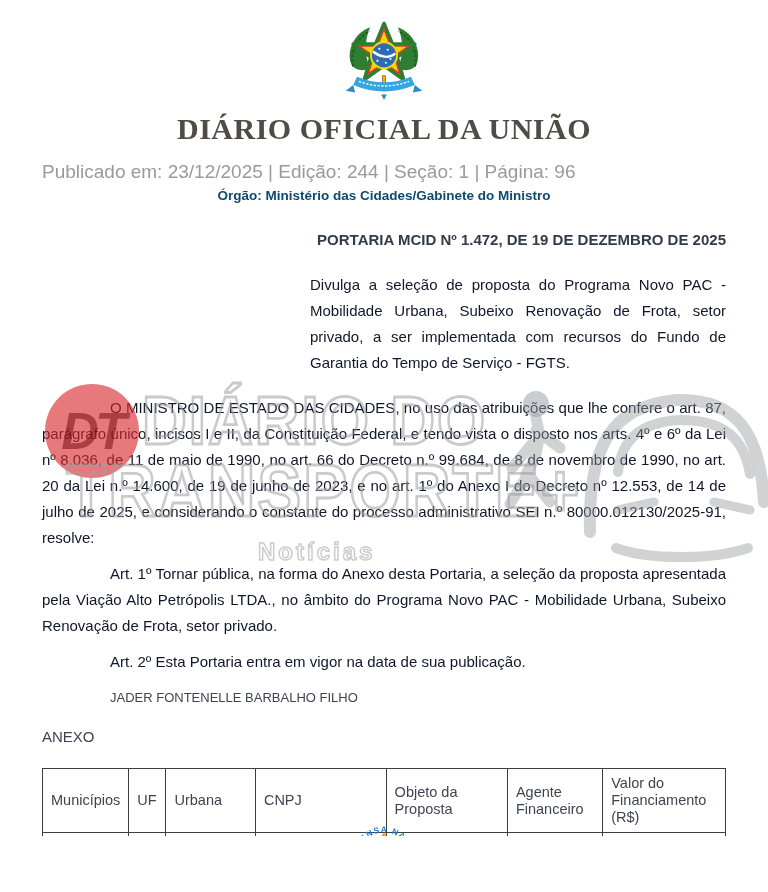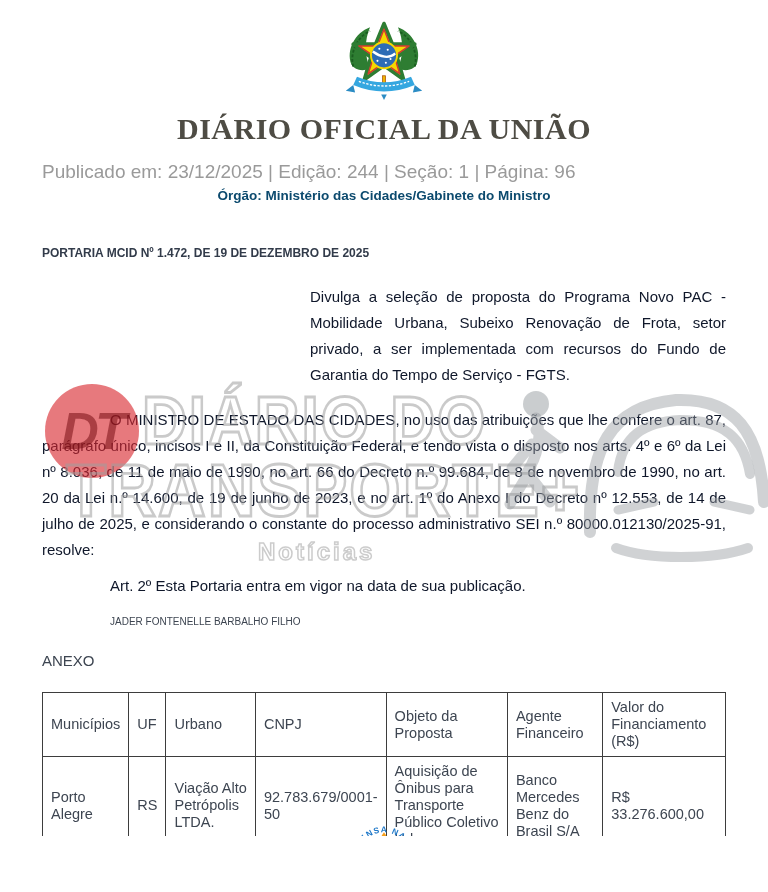--- a/index.html
+++ b/index.html
@@ -18,30 +18,30 @@
     margin-top:8px; text-align:center;
     font-family:"Liberation Serif", serif;
     font-size:30px; font-weight:bold; letter-spacing:.5px;
     color:#4e4c44;
   }
   .pub-line{ margin-top:15px; text-align:left; font-size:19px; color:#9a9a9a; }
   .organ-line{ margin-top:5px; text-align:center; font-size:13.5px; font-weight:bold; color:#0c4a6e; }
 
   
   .doc-title{
-    margin-top:43px; text-align:left;
-    font-size:12px; font-weight:bold; color:#323b4a;
+    margin-top:28px; text-align:right;
+    font-size:15px; font-weight:bold; color:#323b4a;
   }
   p.body-par{
     font-size:15px; line-height:26px; text-align:justify; color:#0f172a;
   }
   .ementa{ margin-top:24px; margin-left:268px; }
   .preamble{ margin-top:19px; text-indent:68px; }
   .article{ margin-top:10px; text-indent:68px; }
-  .signature{ margin-top:10px; text-indent:68px; font-size:10px; line-height:26px; }
+  .signature{ margin-top:10px; text-indent:68px; font-size:13px; line-height:26px; }
   .annex-label{ margin-top:13px; font-size:15px; line-height:26px; }
   .annex-title{ margin-top:13px; text-indent:68px; }
 
   
   table.annex-table{
     margin-top:18px; width:100%; border-collapse:collapse;
     font-size:14.5px; line-height:17px; color:#3d4551;
   }
   .annex-table th, .annex-table td{
     border:1px solid #3d3d3d; padding:6px 8px; text-align:left;
@@ -120,39 +120,40 @@
       </svg>
     </div>
 
     <div class="masthead-title">DIÁRIO OFICIAL DA UNIÃO</div>
     <div class="pub-line">Publicado em: 23/12/2025 | Edição: 244 | Seção: 1 | Página: 96</div>
     <div class="organ-line">Órgão: Ministério das Cidades/Gabinete do Ministro</div>
 
     <div class="doc-title">PORTARIA MCID Nº 1.472, DE 19 DE DEZEMBRO DE 2025</div>
     <p class="body-par ementa">Divulga a seleção de proposta do Programa Novo PAC - Mobilidade Urbana, Subeixo Renovação de Frota, setor privado, a ser implementada com recursos do Fundo de Garantia do Tempo de Serviço - FGTS.</p>
     <p class="body-par preamble">O MINISTRO DE ESTADO DAS CIDADES, no uso das atribuições que lhe confere o art. 87, parágrafo único, incisos I e II, da Constituição Federal, e tendo vista o disposto nos arts. 4º e 6º da Lei nº 8.036, de 11 de maio de 1990, no art. 66 do Decreto n.º 99.684, de 8 de novembro de 1990, no art. 20 da Lei n.º 14.600, de 19 de junho de 2023, e no art. 1º do Anexo I do Decreto nº 12.553, de 14 de julho de 2025, e considerando o constante do processo administrativo SEI n.º 80000.012130/2025-91, resolve:</p>
+    <p class="body-par article">Art. 1º Tornar pública, na forma do Anexo desta Portaria, a seleção da proposta apresentada pela Viação Alto Petrópolis LTDA., no âmbito do Programa Novo PAC - Mobilidade Urbana, Subeixo Renovação de Frota, setor privado.</p>
     <p class="body-par article">Art. 2º Esta Portaria entra em vigor na data de sua publicação.</p>
     <p class="signature">JADER FONTENELLE BARBALHO FILHO</p>
     <p class="annex-label">ANEXO</p>
 
     <table class="annex-table">
       <colgroup>
         <col style="width:11.5%">
           <col style="width:4%">
           <col style="width:13.5%">
         <col style="width:18.5%">
           <col style="width:19.5%">
           <col style="width:14.5%">
           <col style="width:18.5%">
       </colgroup>
       <thead>
         <tr>
           <th>Municípios</th>
           <th>UF</th>
-          <th>Urbano</th>
+          <th>Urbana</th>
           <th>CNPJ</th>
           <th>Objeto da Proposta</th>
           <th>Agente Financeiro</th>
           <th>Valor do Financiamento (R$)</th>
         </tr>
       </thead>
       <tbody>
         <tr>
           <td>Porto Alegre</td>
           <td>RS</td>

